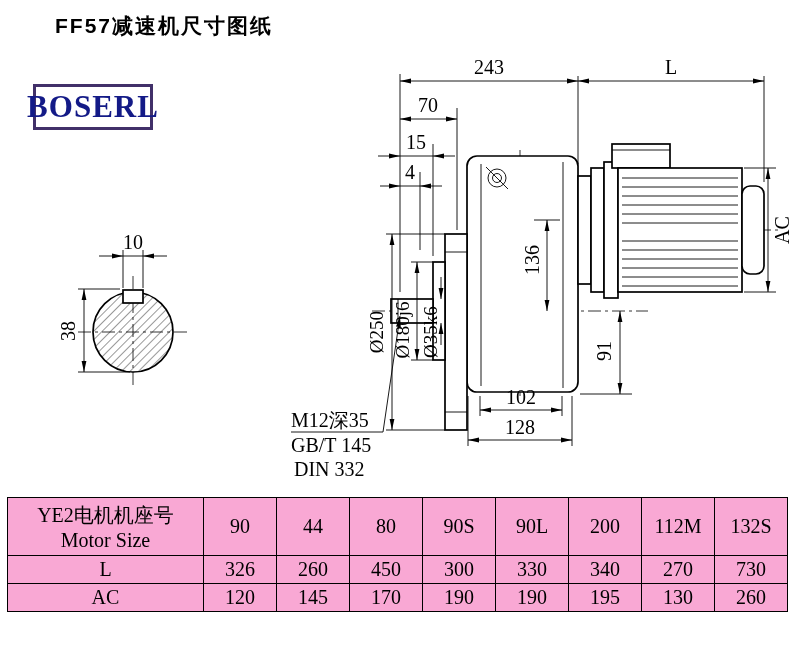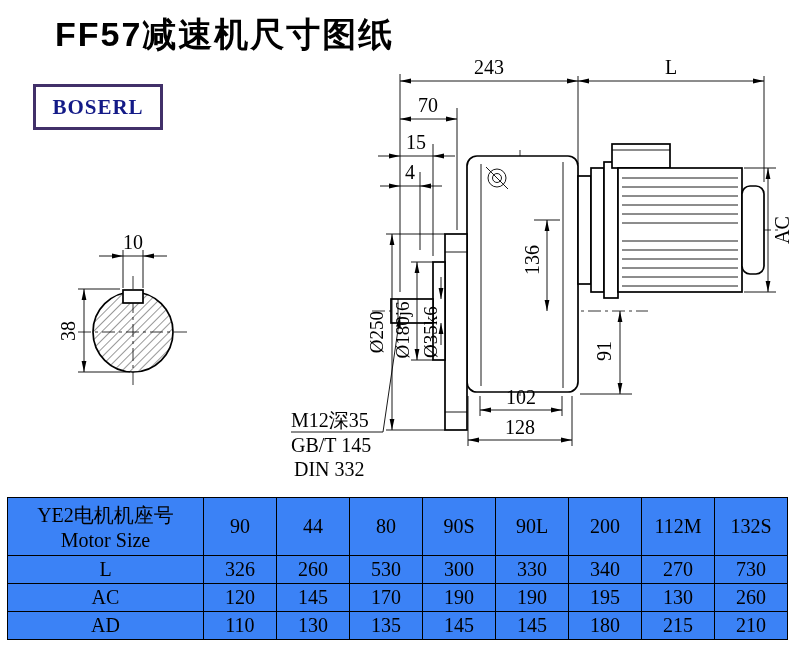--- a/index.html
+++ b/index.html
@@ -1,27 +1,27 @@
 <!DOCTYPE html>
 <html><head>
 <meta charset="utf-8">
 <style>
   *{box-sizing:border-box}
   html,body{margin:0;padding:0;background:#fff}
   .page{position:relative;width:800px;height:646px;background:#fff;overflow:hidden;font-family:"Liberation Serif",serif;color:#000}
-  .title{position:absolute;left:55px;top:12px;font-family:"Liberation Sans",sans-serif;font-weight:700;font-size:34px;letter-spacing:2px;white-space:nowrap}
-  .logo{position:absolute;left:33px;top:84px;width:130px;height:46px;border:3px solid #413069;display:flex;align-items:center;justify-content:center;font-family:"Liberation Serif",serif;font-weight:700;font-size:21px;color:#131a87;letter-spacing:1px}
+  .title{position:absolute;left:55px;top:12px;font-family:"Liberation Sans",sans-serif;font-weight:700;font-size:21px;letter-spacing:2px;white-space:nowrap}
+  .logo{position:absolute;left:33px;top:84px;width:120px;height:46px;border:3px solid #413069;display:flex;align-items:center;justify-content:center;font-family:"Liberation Serif",serif;font-weight:700;font-size:31px;color:#131a87;letter-spacing:1px}
   .drawing{position:absolute;left:0;top:0}
   svg text{font-family:"Liberation Serif",serif;font-size:20px;fill:#000}
   svg text.dt{text-anchor:middle}
   svg text.sm{font-size:19px}
   .tf{stroke:#000;stroke-width:1.7;fill:#fff}
   .n{stroke:#000;stroke-width:0.9;fill:none}
   .cl{stroke:#000;stroke-width:0.8;fill:none;stroke-dasharray:13 4 3 4}
-  table.spec{position:absolute;left:7px;top:497px;width:627px;border-collapse:collapse;table-layout:fixed;background:#3b82f6}
+  table.spec{position:absolute;left:7px;top:497px;width:627px;border-collapse:collapse;table-layout:fixed;background:#f9a8d4}
   table.spec td{border:1.6px solid #000;text-align:center;vertical-align:middle;font-size:20px;height:28px;padding:0;white-space:nowrap;overflow:hidden}
   table.spec tr.hdr td{height:58px}
   col.c0{width:196px}
   col.cc{width:73px}
 </style>
 </head>
 <body>
 
 <div class="page">
 
@@ -214,45 +214,34 @@
         <td>90S</td>
         <td>90L</td>
         <td>200</td>
         <td>112M</td>
         <td>132S</td>
       </tr>
       <tr>
         <td>L</td>
         <td>326</td>
         <td>260</td>
-        <td>530</td>
+        <td>450</td>
         <td>300</td>
         <td>330</td>
         <td>340</td>
         <td>270</td>
         <td>730</td>
       </tr>
       <tr>
         <td>AC</td>
         <td>120</td>
         <td>145</td>
         <td>170</td>
         <td>190</td>
         <td>190</td>
         <td>195</td>
         <td>130</td>
         <td>260</td>
       </tr>
-      <tr>
-        <td>AD</td>
-        <td>110</td>
-        <td>130</td>
-        <td>135</td>
-        <td>145</td>
-        <td>145</td>
-        <td>180</td>
-        <td>215</td>
-        <td>210</td>
-      </tr>
     </tbody>
   </table>
 
 </div>
 
 </body></html>

